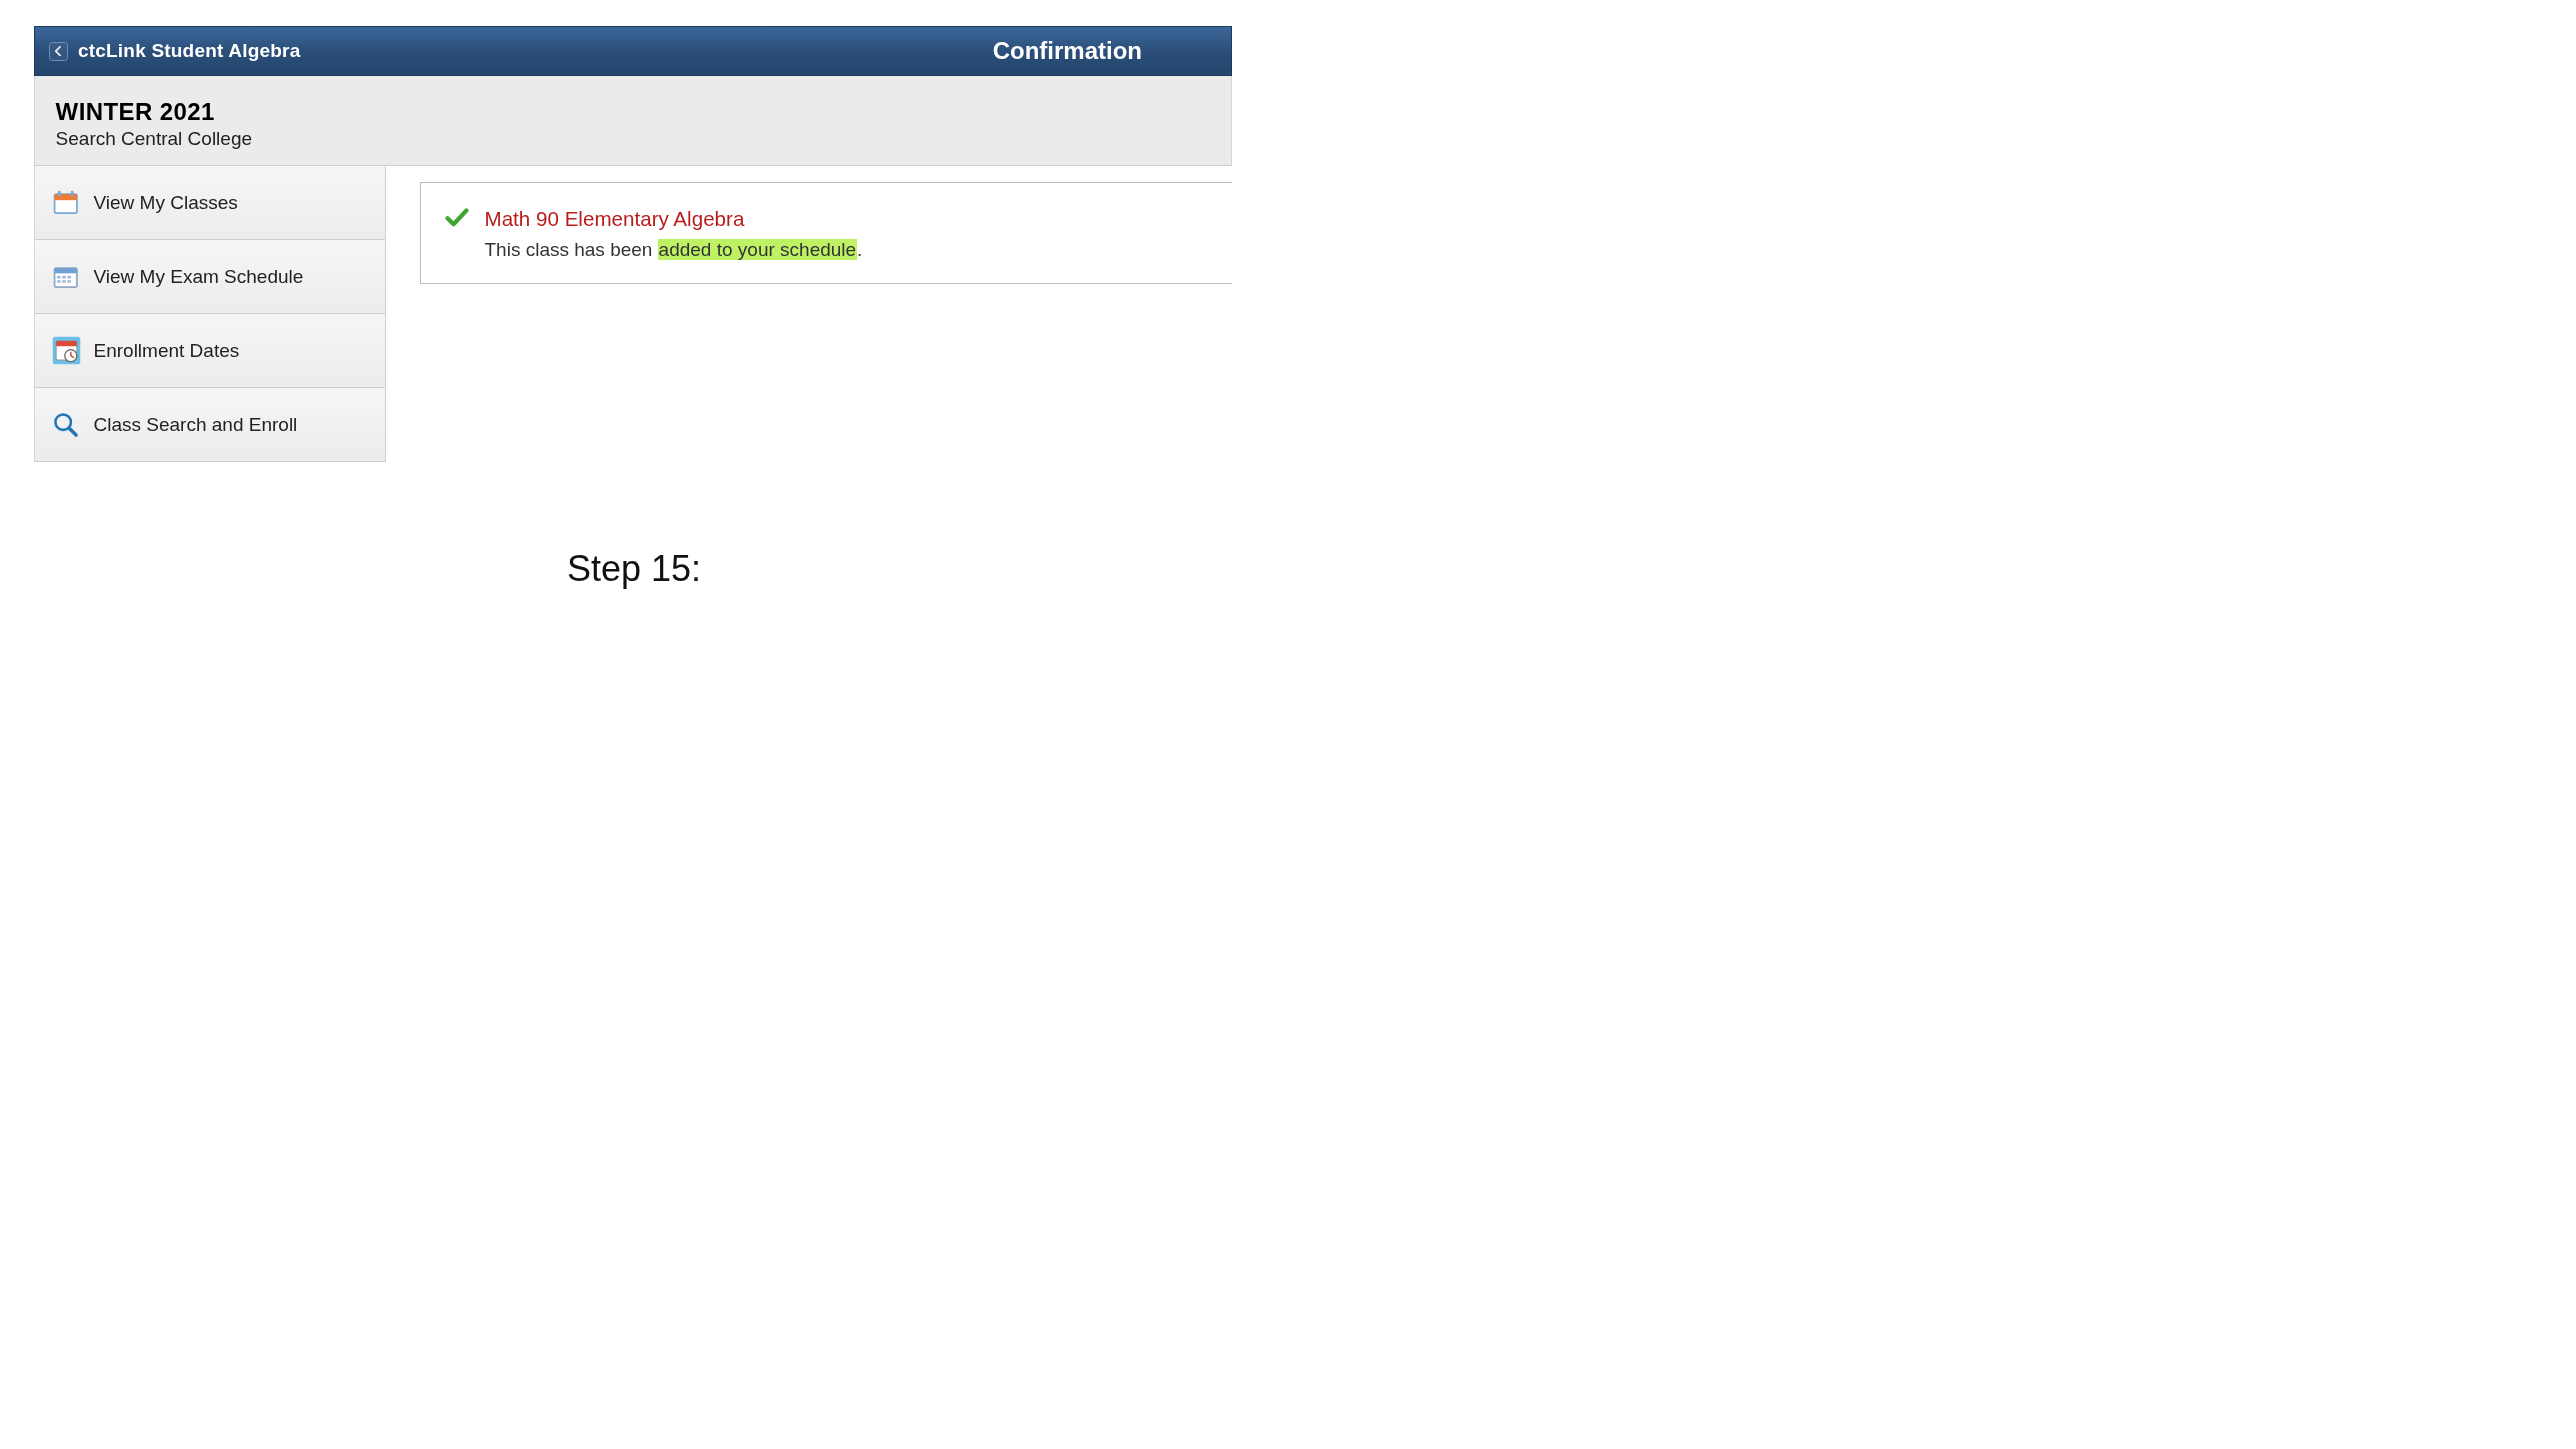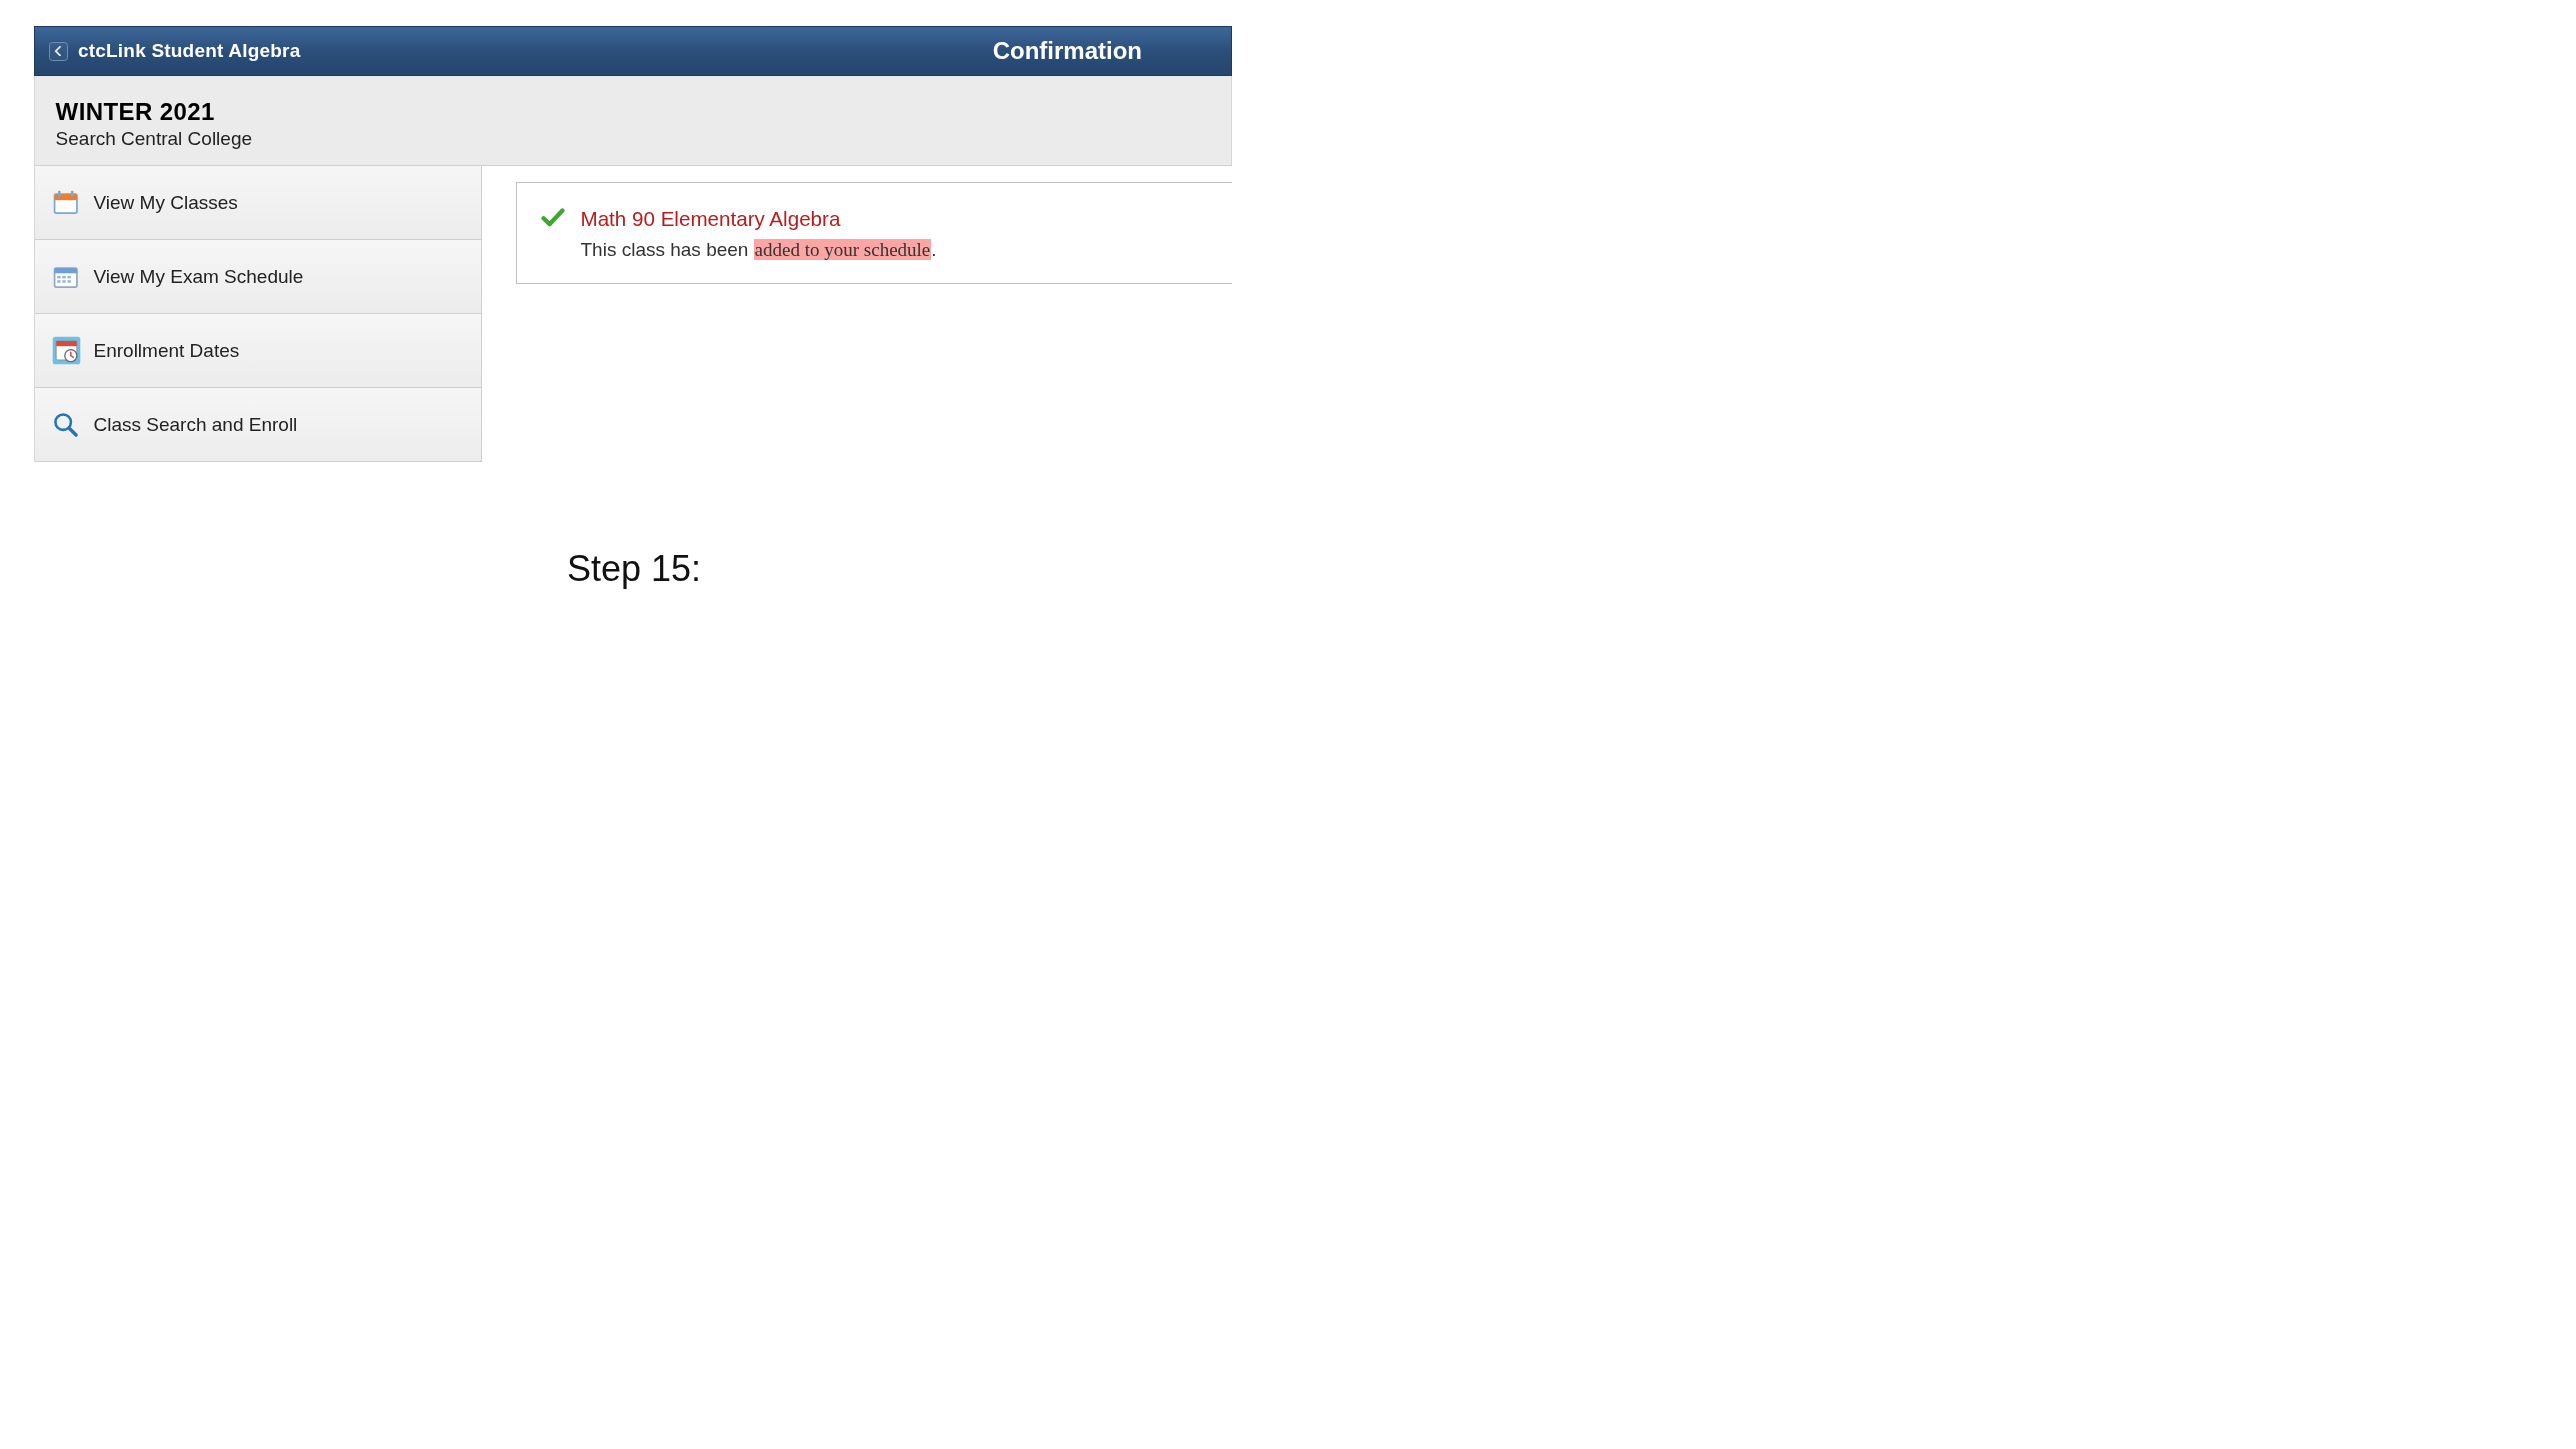--- a/index.html
+++ b/index.html
@@ -74,21 +74,21 @@
     .college-name {
       font-size: 19px;
       color: #222;
       margin-top: 1.7px;
     }
     .body-row {
       display: flex;
       align-items: flex-start;
     }
     .sidebar {
-      width: 448px;
+      width: 352px;
       border-left: 0.9px solid #d6d6d6;
       border-right: 0.9px solid #cfcfcf;
       background: #6d28d9;
     }
     .sidebar-item {
       display: flex;
       align-items: center;
       gap: 12px;
       height: 74px;
       padding: 0 15.5px;
@@ -124,23 +124,22 @@
       color: #b91c1c;
       font-size: 20.6px;
       font-weight: 400;
     }
     .confirm-msg {
       font-size: 19px;
       color: #333;
       margin-top: 8.6px;
     }
     .hl {
-      background: #fca5a5;
+      background: #bef264;
       padding: 0 0.9px;
-      font-family: Liberation Serif, serif;
     }
     .step-row {
       display: flex;
       align-items: center;
       gap: 8.6px;
       margin: 86px 0 0 31px;
       flex-direction: column;
     }
     .step-label {
       font-size: 36px;

